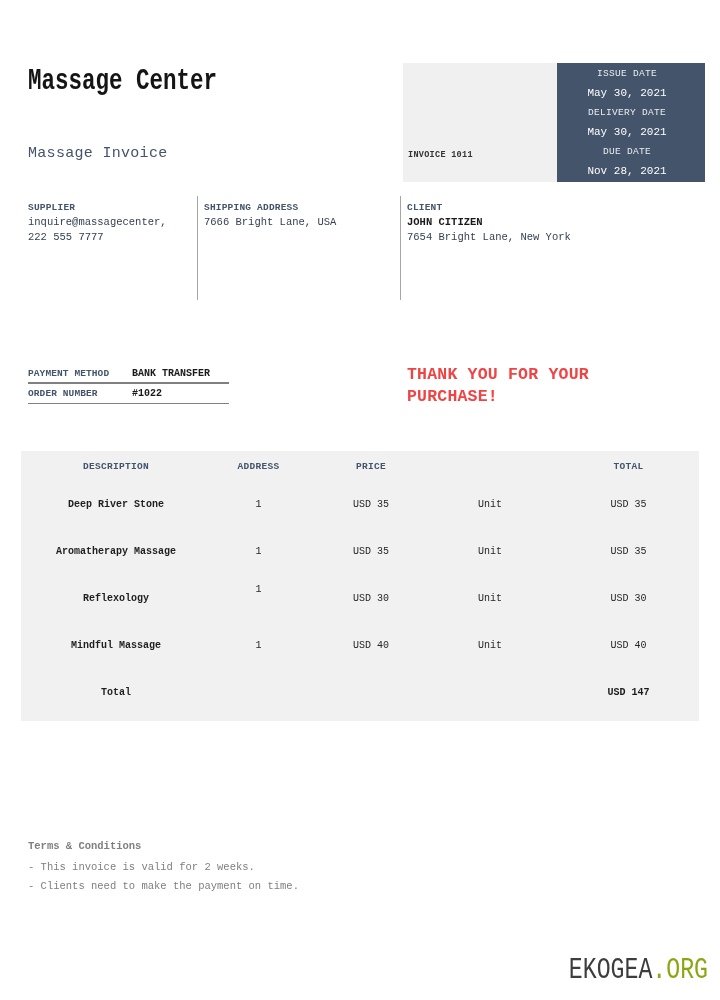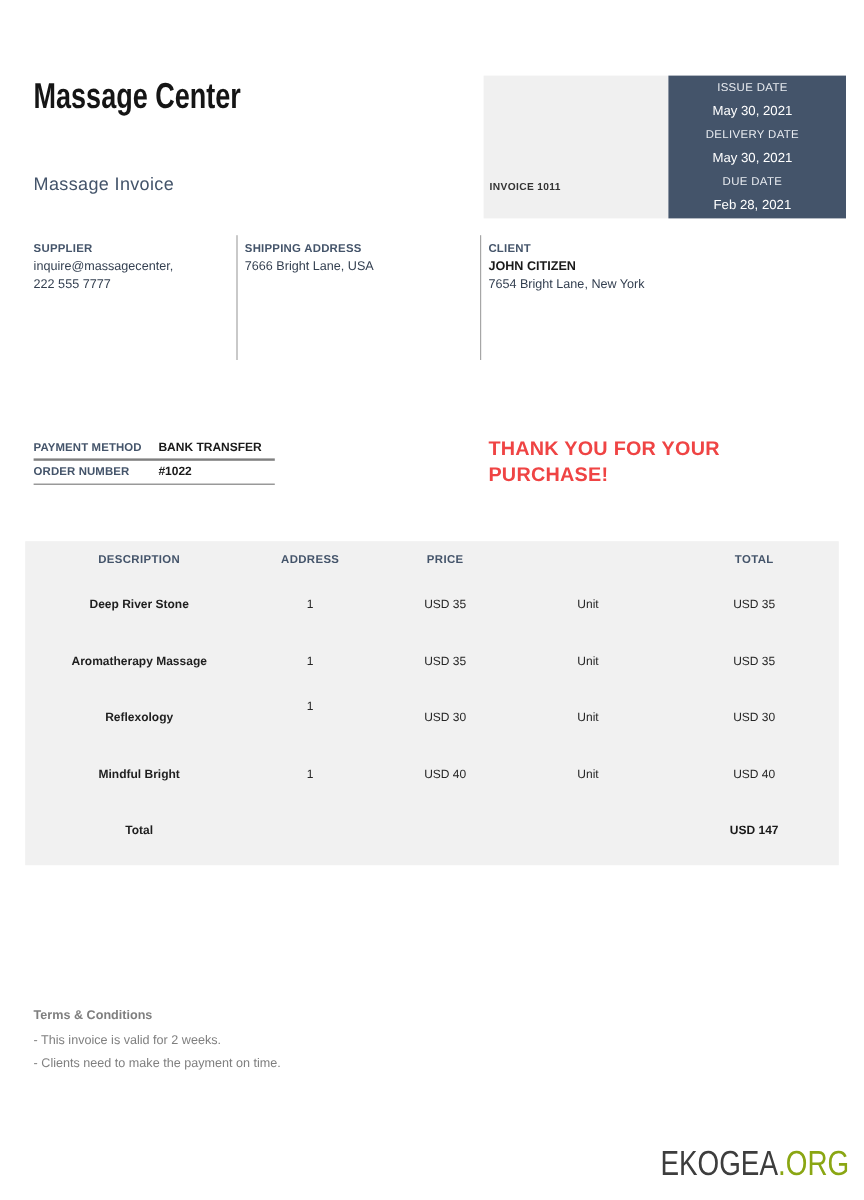--- a/index.html
+++ b/index.html
@@ -3,21 +3,21 @@
 <meta charset="utf-8">
 <style>
   :root{
     --navy:#44546a; --box-gray:#f0f0f0; --table-gray:#f1f1f1;
     --dark:#1a1a1a; --body:#333f50; --terms:#7f7f7f;
     --divider:#a6a6a6; --rule:#808080; --green:#8aa613; --brand:#3d3d3d;
   }
   *{margin:0;padding:0;box-sizing:border-box;}
   html,body{background:#fff;}
   .page{position:relative;width:720px;height:1000px;background:#ffffff;
-        font-family:Liberation Sans, sans-serif;overflow:hidden;}
+        font-family:Liberation Mono, monospace;overflow:hidden;}
 
   
   .company-title{position:absolute;left:28px;top:64px;font-size:30px;font-weight:bold;
         color:#151515;transform:scaleX(0.75);transform-origin:0 50%;white-space:nowrap;}
   .doc-title{position:absolute;left:28px;top:145px;font-size:15px;color:var(--navy);
         letter-spacing:.3px;}
 
   .invoice-gray-box{position:absolute;left:403px;top:63px;width:154px;height:119px;
         background:var(--box-gray);}
   .invoice-no{position:absolute;left:5px;top:87px;font-size:8.5px;font-weight:bold;
@@ -83,21 +83,21 @@
   <div class="invoice-gray-box">
     <span class="invoice-no">INVOICE 1011</span>
   </div>
 
   <div class="date-box">
     <div class="date-line date-label">ISSUE DATE</div>
     <div class="date-line date-value">May 30, 2021</div>
     <div class="date-line date-label">DELIVERY DATE</div>
     <div class="date-line date-value">May 30, 2021</div>
     <div class="date-line date-label">DUE DATE</div>
-    <div class="date-line date-value">Feb 28, 2021</div>
+    <div class="date-line date-value">Nov 28, 2021</div>
   </div>
 
   <div class="party supplier">
     <div class="party-label">SUPPLIER</div>
     <div class="party-line">inquire@massagecenter,</div>
     <div class="party-line">222 555 7777</div>
   </div>
   <div class="v-divider d1"></div>
   <div class="party shipping">
     <div class="party-label">SHIPPING ADDRESS</div>
@@ -150,21 +150,21 @@
 
     <div class="t-row">
       <div class="t-cell t-desc">Reflexology</div>
       <div class="t-cell qty-up">1</div>
       <div class="t-cell">USD 30</div>
       <div class="t-cell">Unit</div>
       <div class="t-cell c5">USD 30</div>
     </div>
 
     <div class="t-row">
-      <div class="t-cell t-desc">Mindful Bright</div>
+      <div class="t-cell t-desc">Mindful Massage</div>
       <div class="t-cell">1</div>
       <div class="t-cell">USD 40</div>
       <div class="t-cell">Unit</div>
       <div class="t-cell c5">USD 40</div>
     </div>
 
 
     <div class="t-row">
       <div class="t-cell t-desc">Total</div>
       <div class="t-cell"></div>

